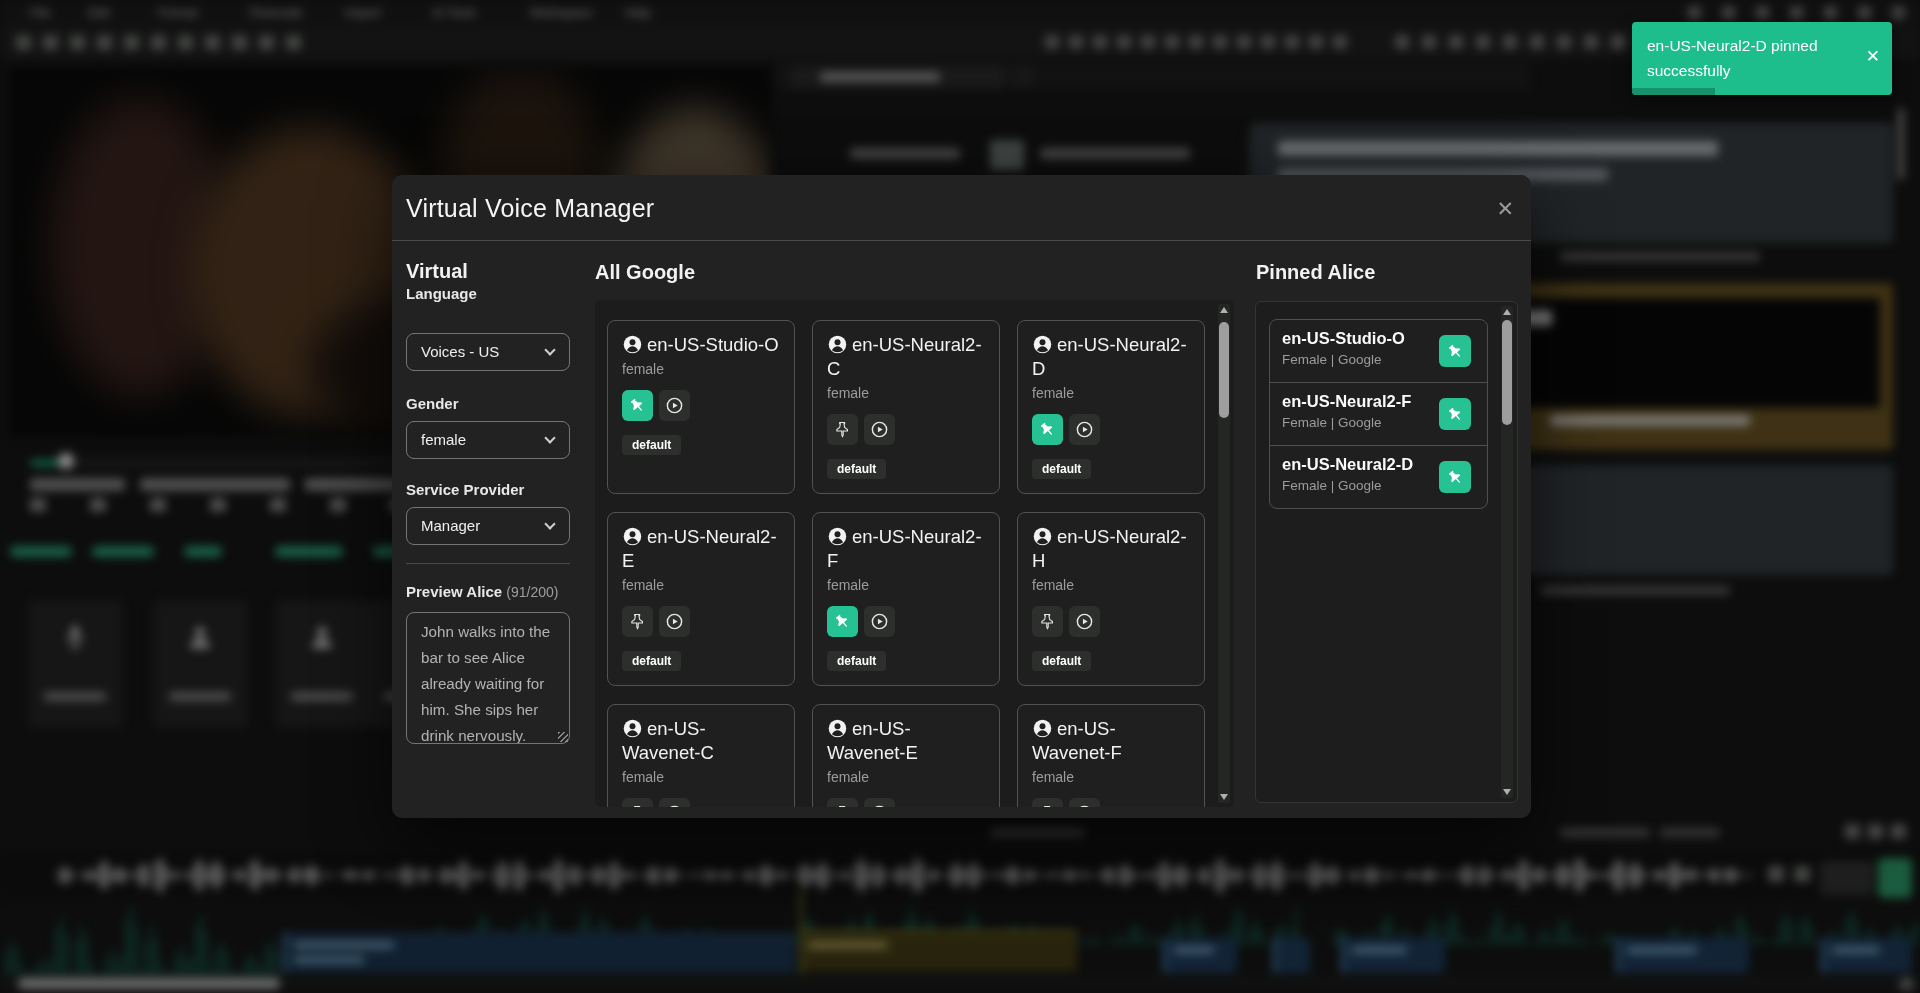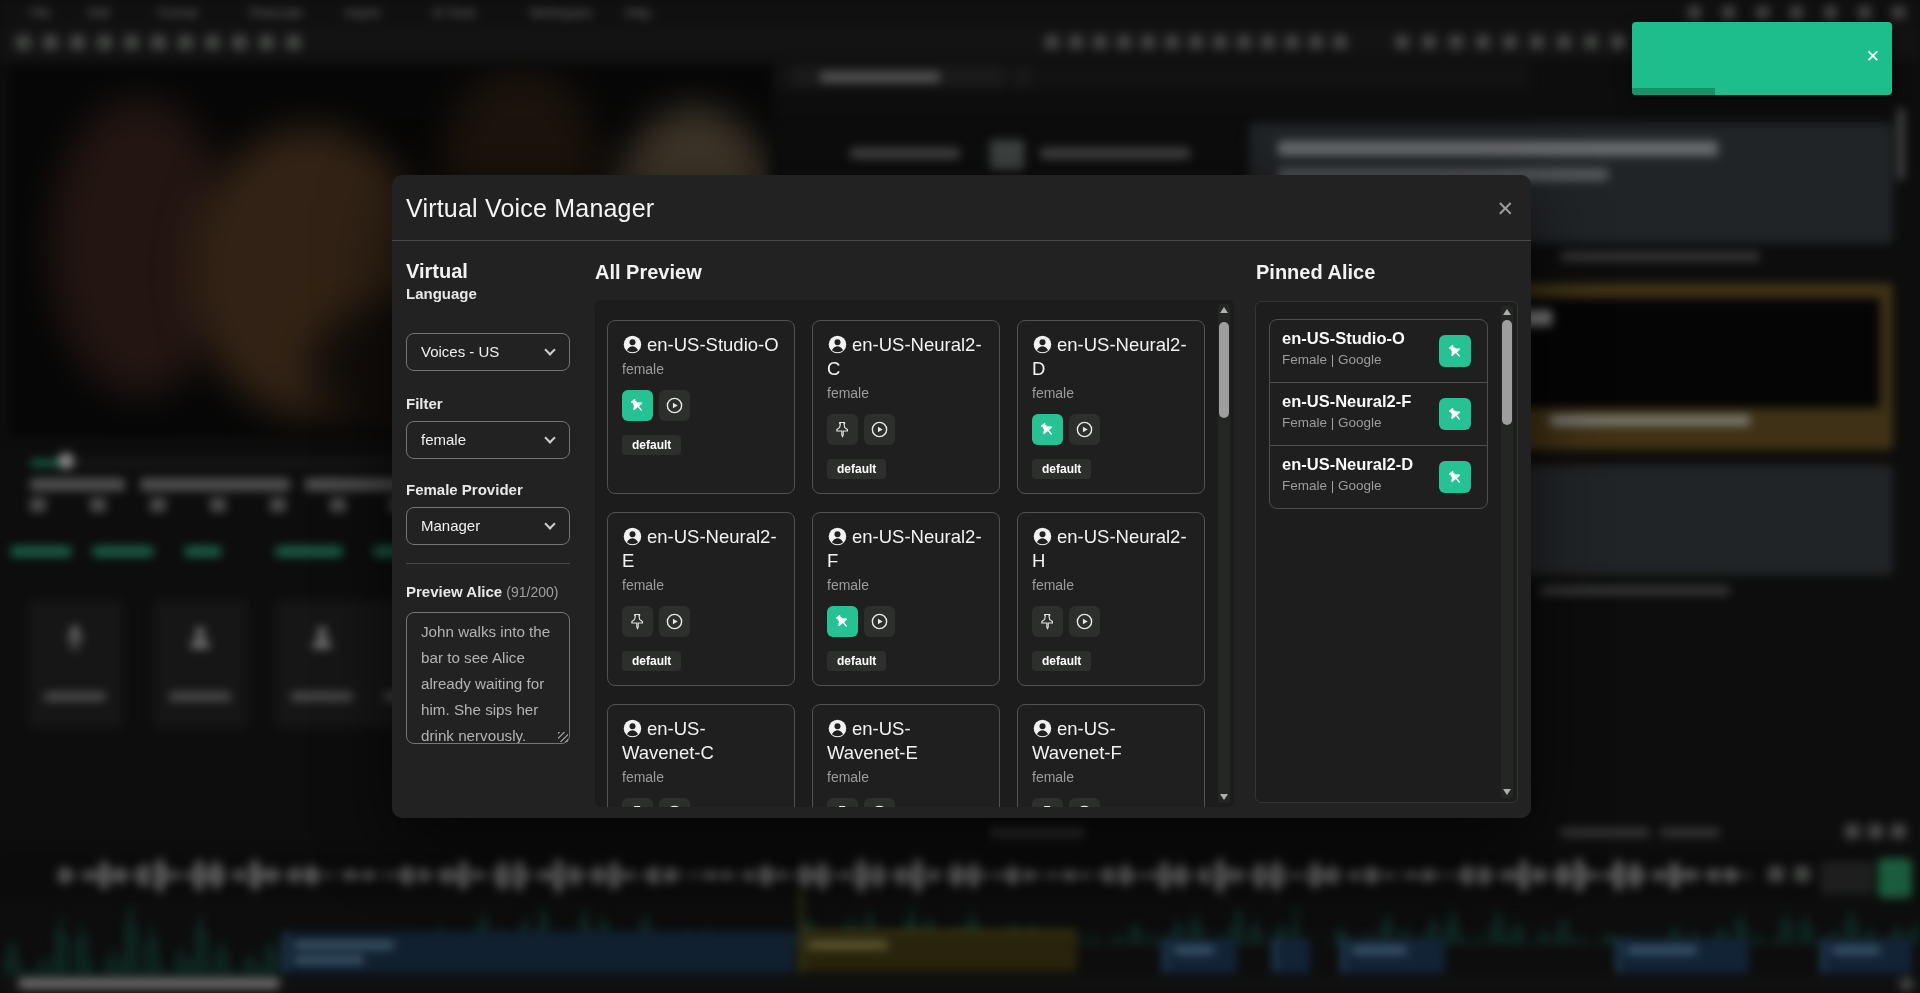--- a/index.html
+++ b/index.html
@@ -997,33 +997,33 @@
 <div id="scrim"></div>
 
 <div class="abs modal">
   <div class="modal-title">Virtual Voice Manager</div>
   <div class="modal-close">✕</div>
   <div class="modal-divider"></div>
 
   <div class="h2" style="left:14px;top:85px">Virtual</div>
   <div class="flabel" style="top:110px">Language</div>
   <div class="select" style="top:158px"><span>Voices - US</span><span class="chev"></span></div>
-  <div class="flabel" style="top:220px">Filter</div>
+  <div class="flabel" style="top:220px">Gender</div>
   <div class="select" style="top:246px"><span>female</span><span class="chev"></span></div>
-  <div class="flabel" style="top:306px">Female Provider</div>
+  <div class="flabel" style="top:306px">Service Provider</div>
   <div class="select" style="top:332px"><span>Manager</span><span class="chev"></span></div>
   <div class="filter-divider"></div>
   <div class="flabel" style="top:408px">
     <span>Preview Alice</span>
     <span class="counter">(91/200)</span>
   </div>
   <textarea class="preview-area" style="">John walks into the bar to see Alice already waiting for him. She sips her drink nervously.</textarea>
   <div class="resize-grip"></div>
 
-  <div class="h2" style="left:203px;top:86px">All Preview</div>
+  <div class="h2" style="left:203px;top:86px">All Google</div>
   <div class="grid-panel">
     <div class="cards" id="cards">
         <div class="voice-card"><div class="vc-title"><svg width="21" height="21" viewBox="0 0 24 24">
               <circle cx="12" cy="12" r="10" fill="#f2f2f2"></circle>
               <circle cx="12" cy="9.5" r="3.4" fill="#1e1f1e"></circle>
               <path d="M5.6 18.6c1.6-3.4 4.2-4.7 6.4-4.7s4.8 1.3 6.4 4.7a10 10 0 0 1-12.8 0z" fill="#1e1f1e"></path>
             </svg><span></span>en-US-Studio-O</div><div class="vc-gender">female</div><div class="vc-btns">
             <div class="sq-btn pin on">
               <svg width="17" height="17" viewBox="0 0 24 24">
                 <path d="M9 2h6v2h-1l1 5 4 3v2h-6v6l-1 2-1-2v-6H4v-2l4-3 1-5H8V2z" fill="none" stroke="#e8e8e8" stroke-width="1.5"></path>
@@ -1225,15 +1225,16 @@
       </div>
     <div class="scrollbar" style="right:4px;top:4px;bottom:4px">
       <div class="sb-arrow sb-up"></div>
       <div class="sb-thumb" style="top:14px;height:105px"></div>
       <div class="sb-arrow sb-down"></div>
     </div>
   </div>
 </div>
 
 <div class="abs toast">
+  <div class="msg">en-US-Neural2-D pinned successfully</div>
   <div class="x">✕</div>
   <div class="prog"></div>
 </div>
 
 </body></html>

